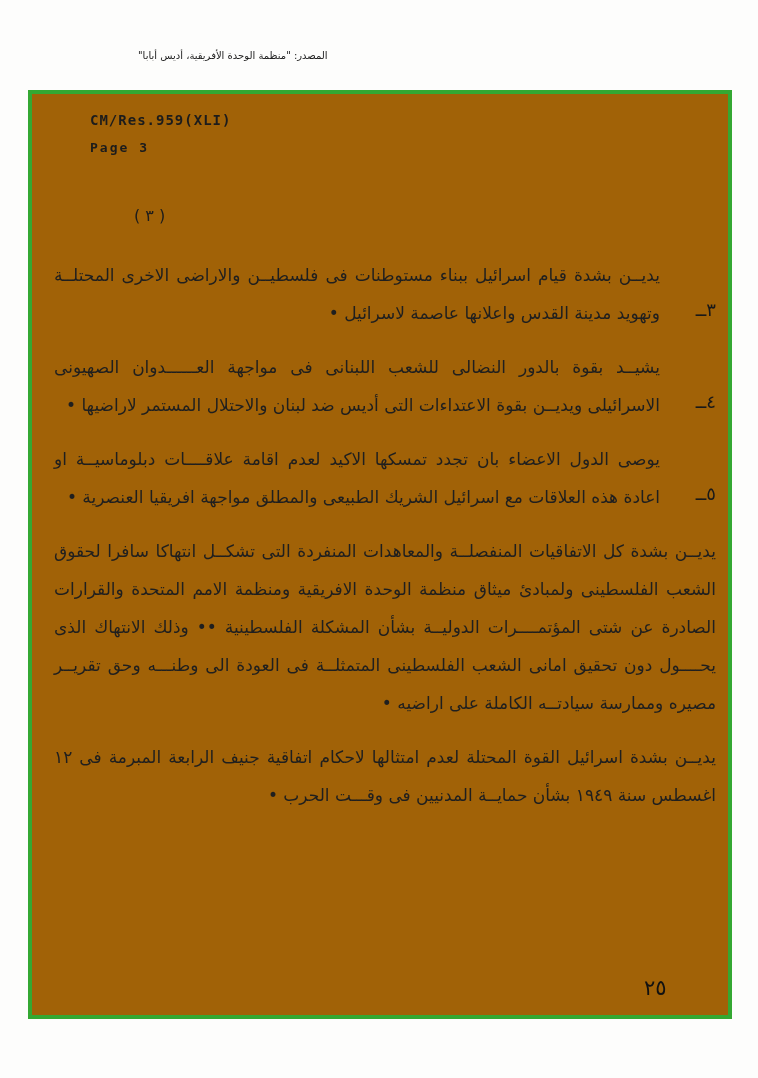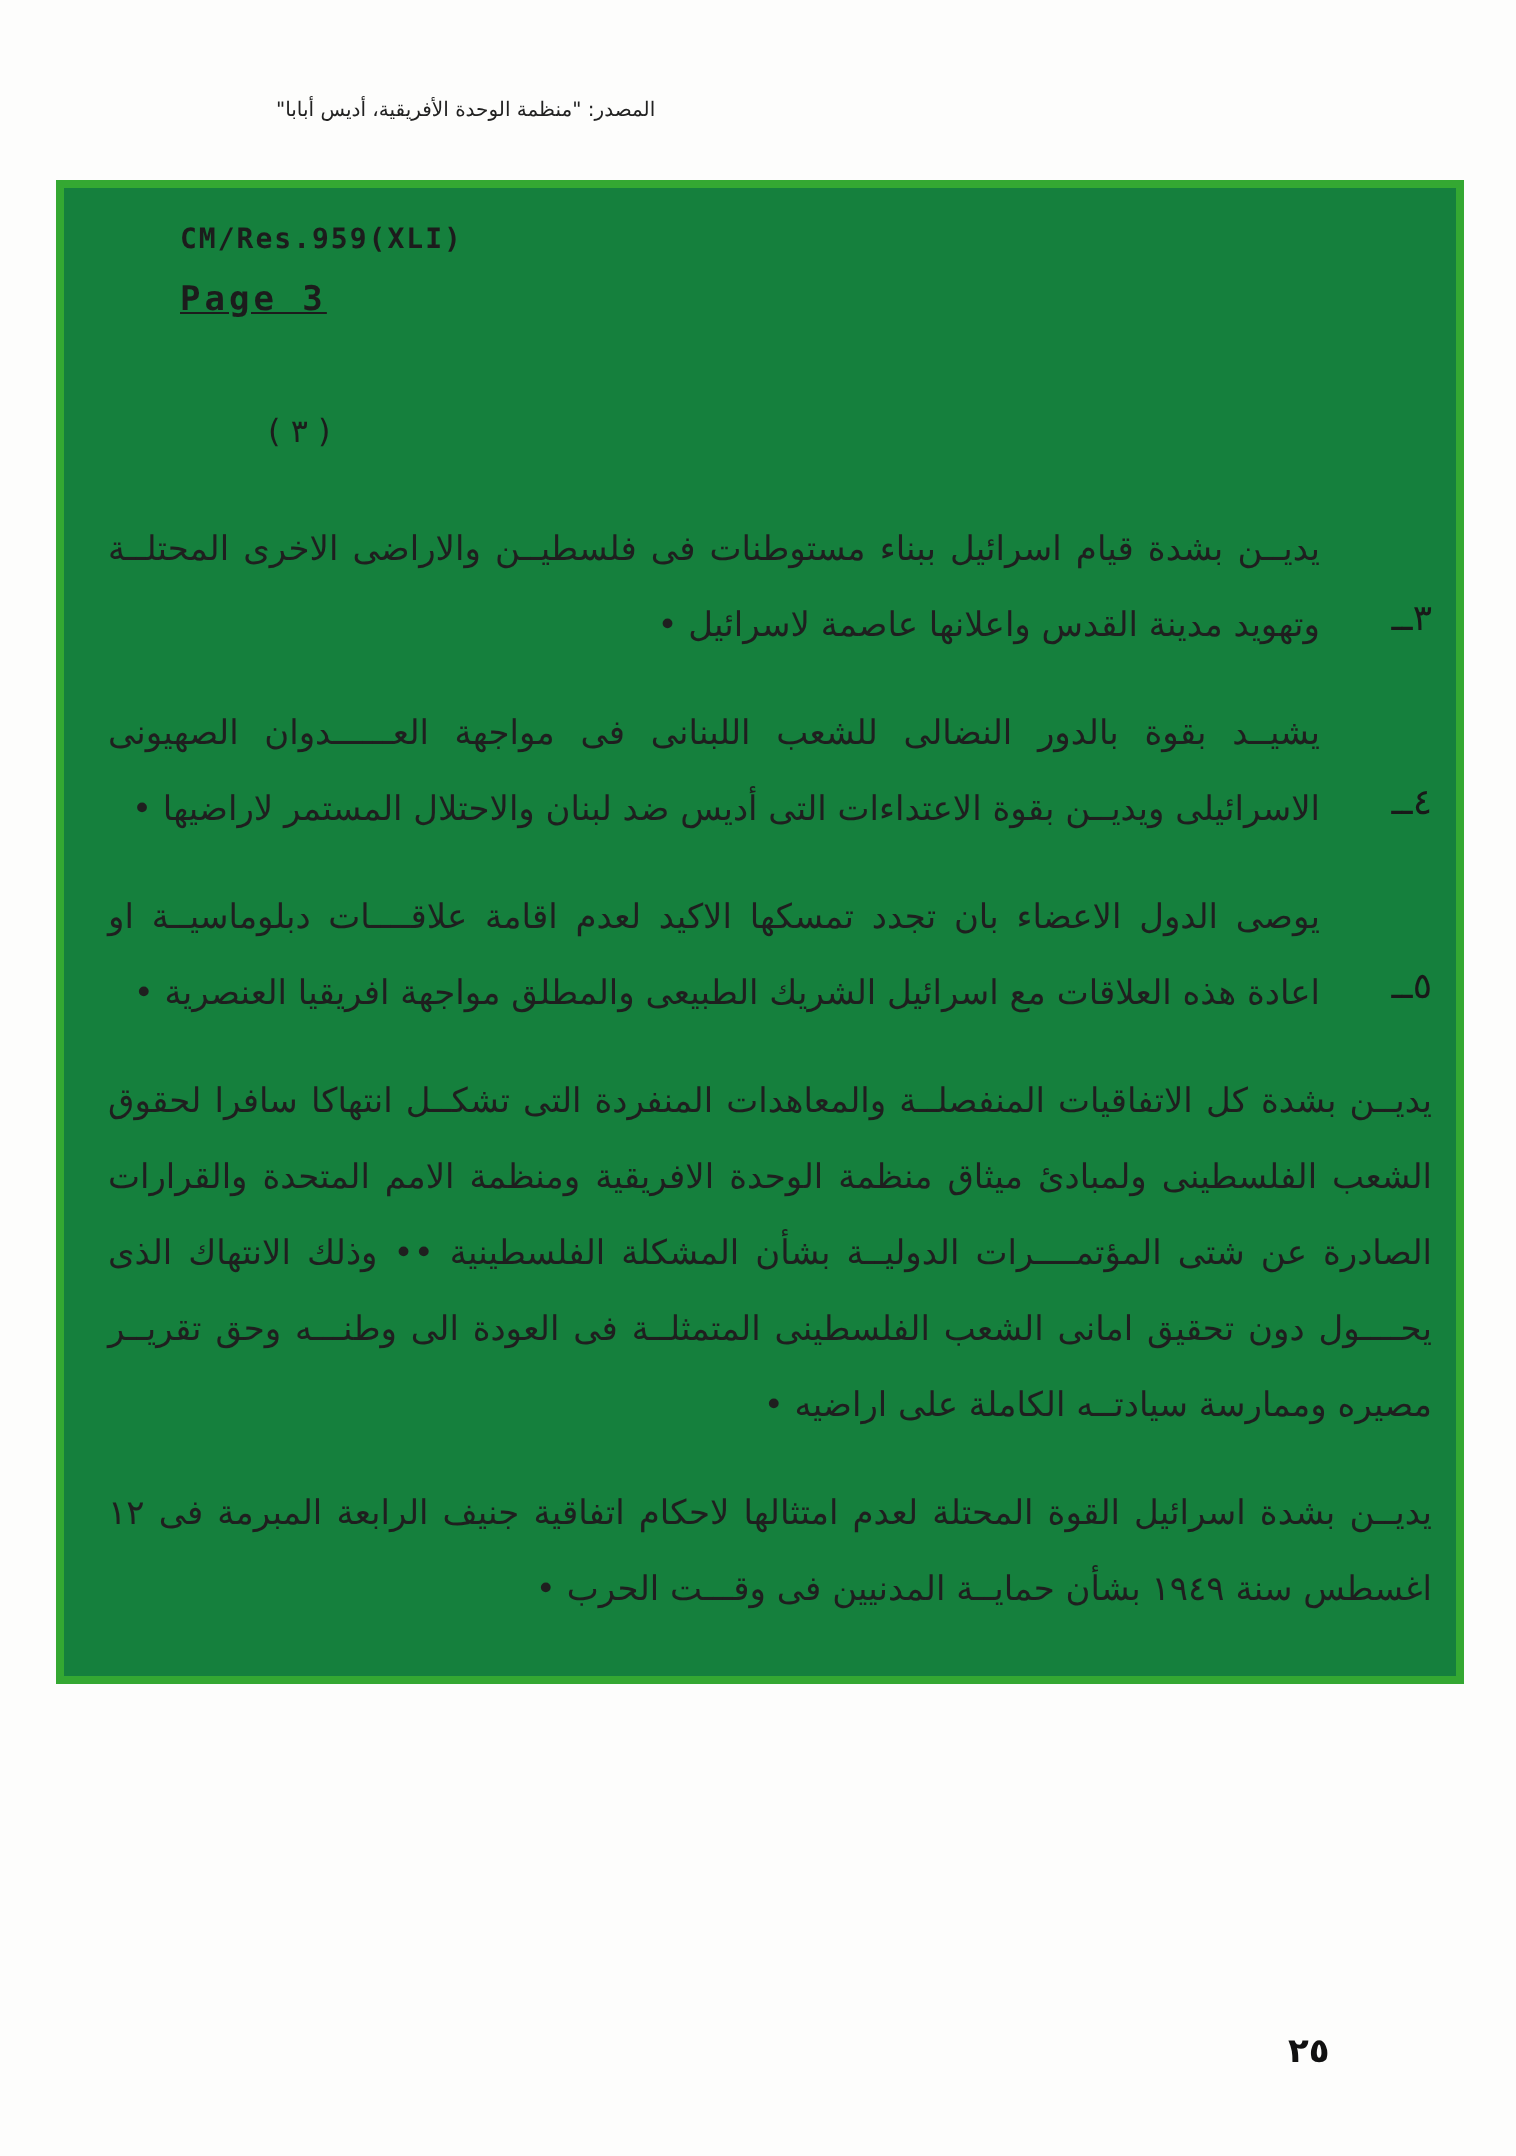--- a/index.html
+++ b/index.html
@@ -29,42 +29,41 @@
   .source-line {
     position: absolute;
     top: 50px; left: 138px;
     direction: rtl;
     font-size: 10px;
     color: #222;
   }
   .green-box {
     position: absolute;
     top: 90px; left: 28px;
-    width: 704px; height: 752px;
+    width: 704px; height: 929px;
     border: 4px solid var(--border-green, #34a832);
-    background: #15803d;
+    background: #a16207;
   }
   .doc-ref {
     position: absolute;
     top: 18px; left: 58px;
     font-family: "DejaVu Sans Mono", monospace;
     font-weight: bold;
     font-size: 14px;
     letter-spacing: 1px;
     color: #1c1c1c;
   }
   .doc-page {
     position: absolute;
     top: 46px; left: 58px;
     font-family: "DejaVu Sans Mono", monospace;
     font-weight: bold;
-    font-size: 17px;
+    font-size: 13px;
     letter-spacing: 2px;
     color: #1c1c1c;
-    text-decoration: underline;
   }
   .section-label {
     position: absolute;
     top: 112px; left: 102px;
     direction: rtl;
     font-size: 16px;
     color: #1c1c1c;
   }
   .paragraphs {
     position: absolute;
@@ -86,24 +85,24 @@
   }
   .para-text {
     flex: 1;
     font-size: 17px;
     line-height: 38px;
     text-align: justify;
     color: #1f1f1f;
   }
   .page-number {
     position: absolute;
-    top: 1016px; left: 644px;
+    top: 976px; left: 644px;
     direction: rtl;
-    font-size: 17px;
-    font-weight: bold;
+    font-size: 21px;
+    font-weight: normal;
     color: #111;
   }
 </style>
 </head>
 <body>
 
 <div class="page">
 
 
   <div class="source-line">المصدر: "منظمة الوحدة الأفريقية، أديس أبابا"</div>

